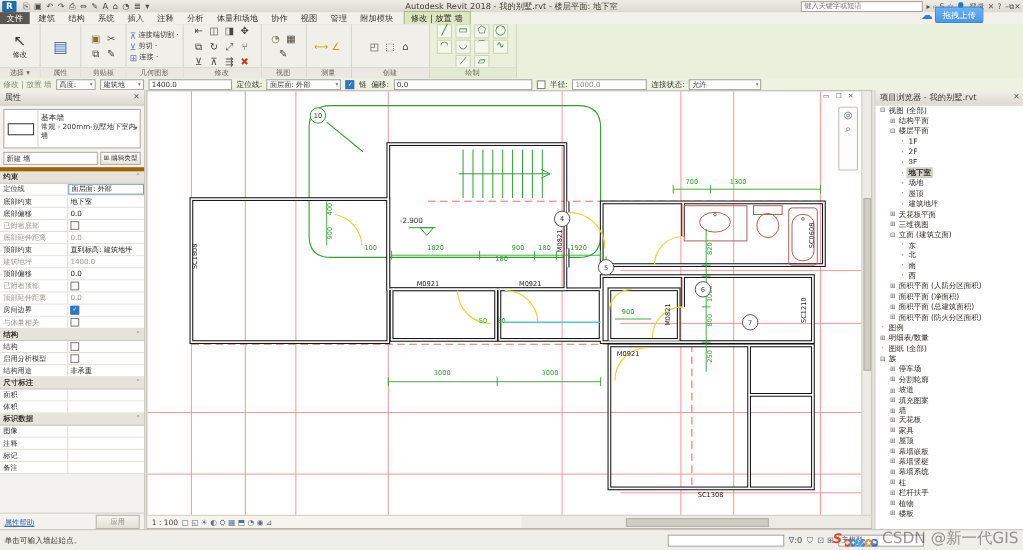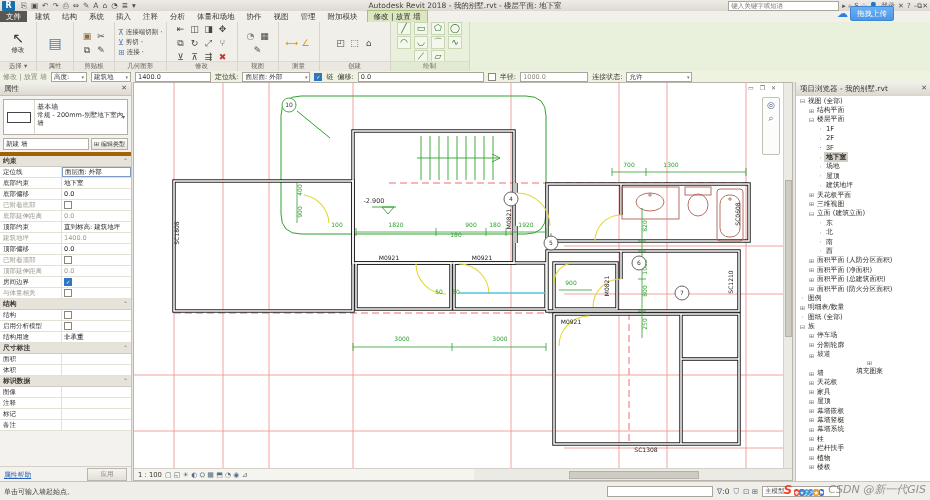--- a/index.html
+++ b/index.html
@@ -106,21 +106,21 @@
   #statusmsg{margin-left:4px;}
   #sb-right{position:absolute;right:90px;display:flex;align-items:center;gap:4px;}
   .sb-sel{height:9px;border:1px solid #a9a59d;background:#fff;font-size:6.5px;line-height:9px;padding:0 2px;color:#444;}
   .sb-ico{font-size:7.5px;color:#5b6f86;}
   
   #uploadbtn{position:absolute;right:36px;top:6px;height:14px;display:flex;align-items:center;z-index:50;}
   #uploadbtn .cloud{font-size:11px;color:#2f7fe0;margin-right:2px;}
   #uploadbtn .btn{background:linear-gradient(#6cb0f2,#4a97e8);color:#fff;font-size:7.5px;line-height:13px;
     padding:0 6px;border-radius:2px;border:1px solid #3f87d6;text-align:center;}
   #watermark{position:absolute;right:4px;bottom:1px;display:flex;align-items:center;gap:2px;z-index:60;}
-  #wmtext{font-size:11px;color:rgba(70,70,70,0.55);margin-left:2px;font-style:italic;}
+  #wmtext{font-size:14px;color:rgba(70,70,70,0.55);margin-left:2px;}
   #wmlogo{color:#e8452c;font-weight:bold;font-size:12px;font-style:italic;}
   .wmico{width:9px;height:9px;border-radius:2px;font-size:6px;color:#fff;text-align:center;line-height:9px;}
 </style>
 </head>
 <body>
 
 <div id="app">
 
   <div id="titlebar">
     <div id="applogo">R</div>
@@ -705,21 +705,21 @@
             <span class="lbl">停车场</span>
           </div>
           <div class="trow" style="padding-left: 12px;">
             <span class="exp">⊞</span>
             <span class="lbl">分割轮廓</span>
           </div>
           <div class="trow" style="padding-left: 12px; align-items: flex-end;">
             <span class="exp">⊞</span>
             <span class="lbl">坡道</span>
           </div>
-          <div class="trow" style="padding-left: 12px; flex-direction: column;">
+          <div class="trow" style="padding-left: 12px;">
             <span class="exp">⊞</span>
             <span class="lbl">填充图案</span>
           </div>
           <div class="trow" style="padding-left: 12px;">
             <span class="exp">⊞</span>
             <span class="lbl">墙</span>
           </div>
           <div class="trow" style="padding-left: 12px;">
             <span class="exp">⊞</span>
             <span class="lbl">天花板</span>

